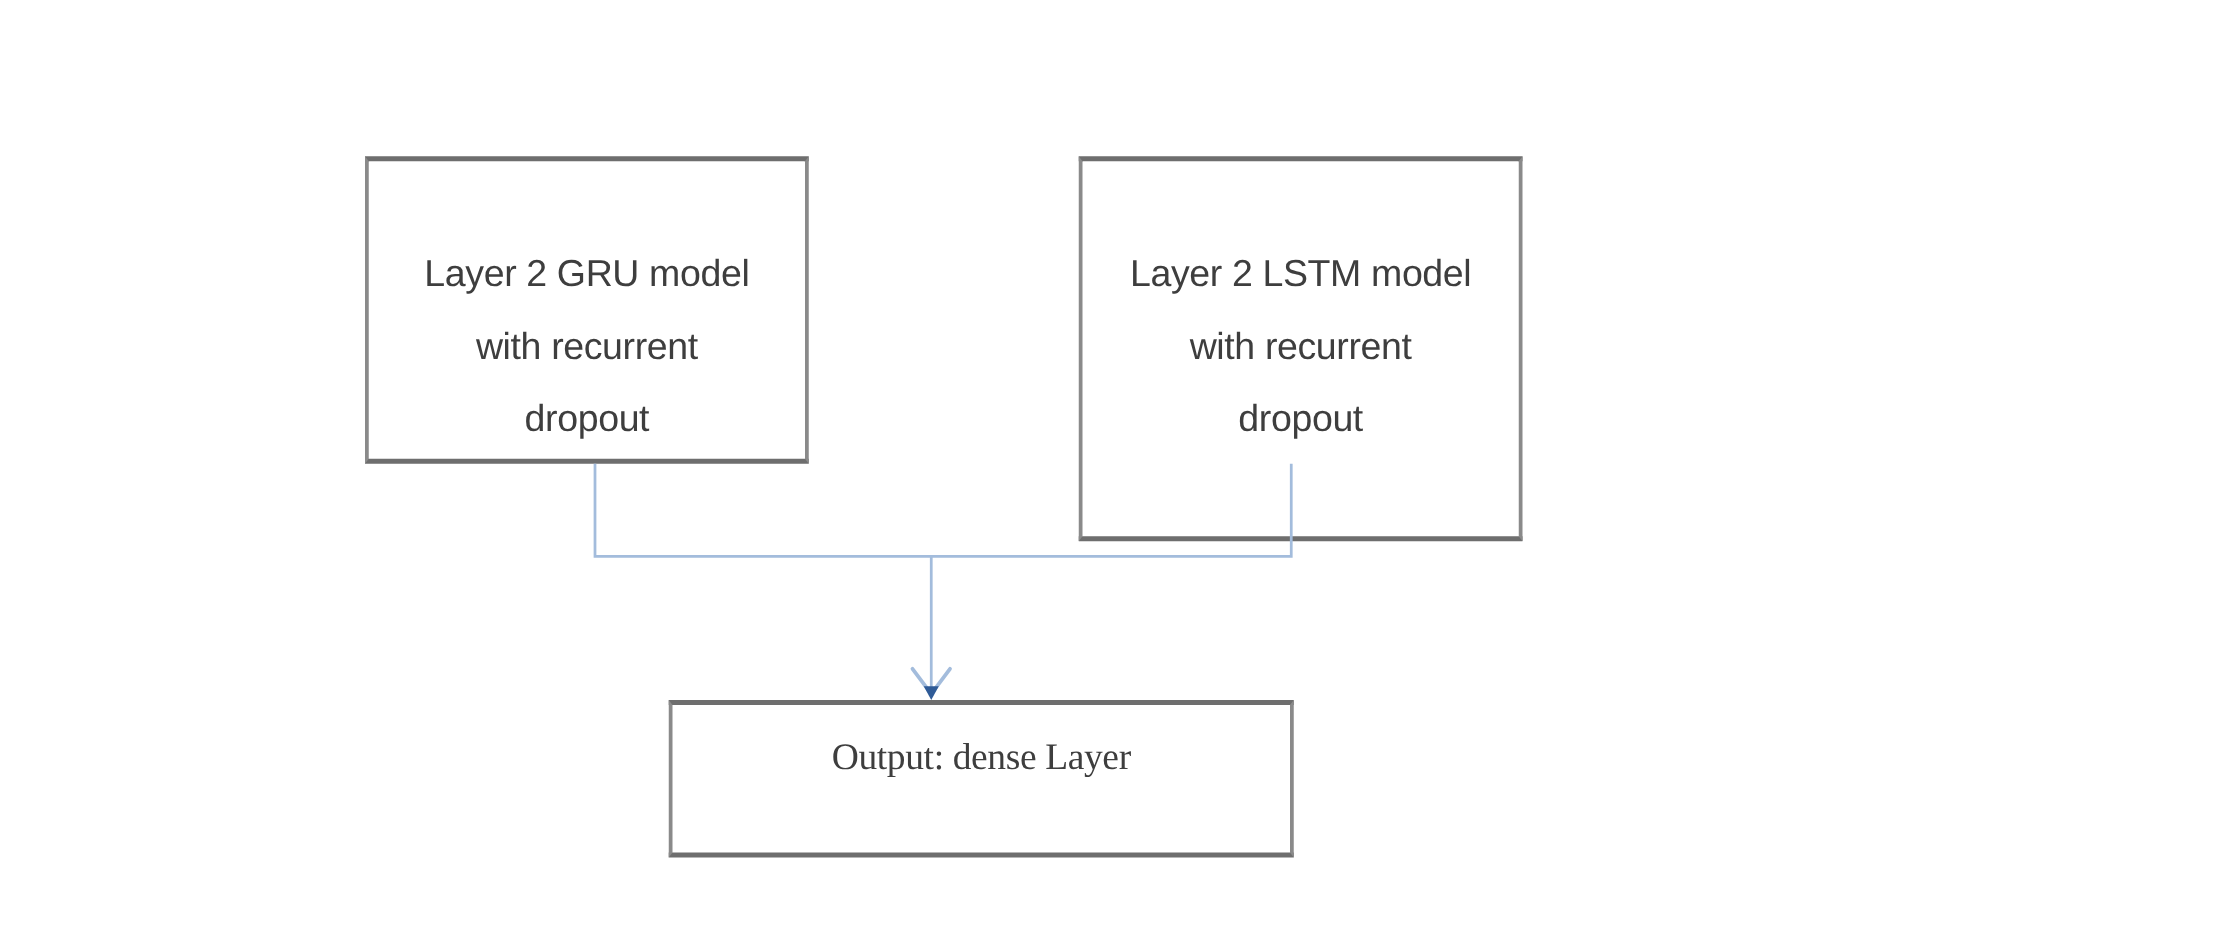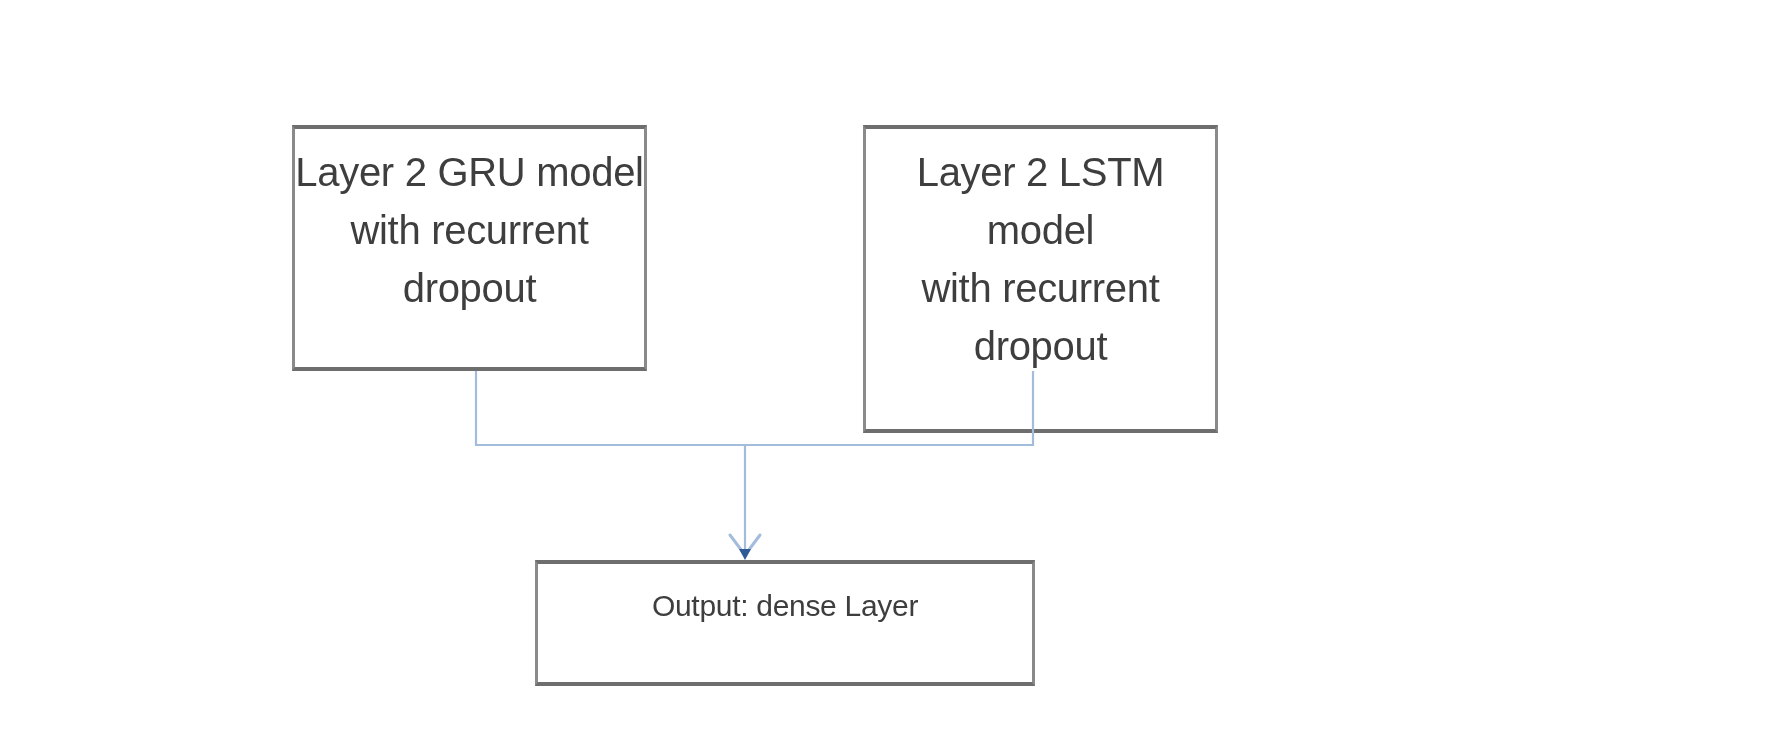--- a/index.html
+++ b/index.html
@@ -44,26 +44,28 @@
     top: 125px;
     width: 355px;
     height: 308px;
   }
 
   .node-output {
     left: 535px;
     top: 560px;
     width: 500px;
     height: 126px;
+    font-family: Liberation Serif, serif;
   }
 
   .node-text-multi {
     padding-top: 14px;
-    font-size: 40px;
+    font-size: 30px;
     line-height: 58px;
+    margin-top: 48px;
   }
 
   .node-text-single {
     padding-top: 27px;
     font-size: 30px;
     line-height: 30px;
   }
 
   .connectors {
     position: absolute;

